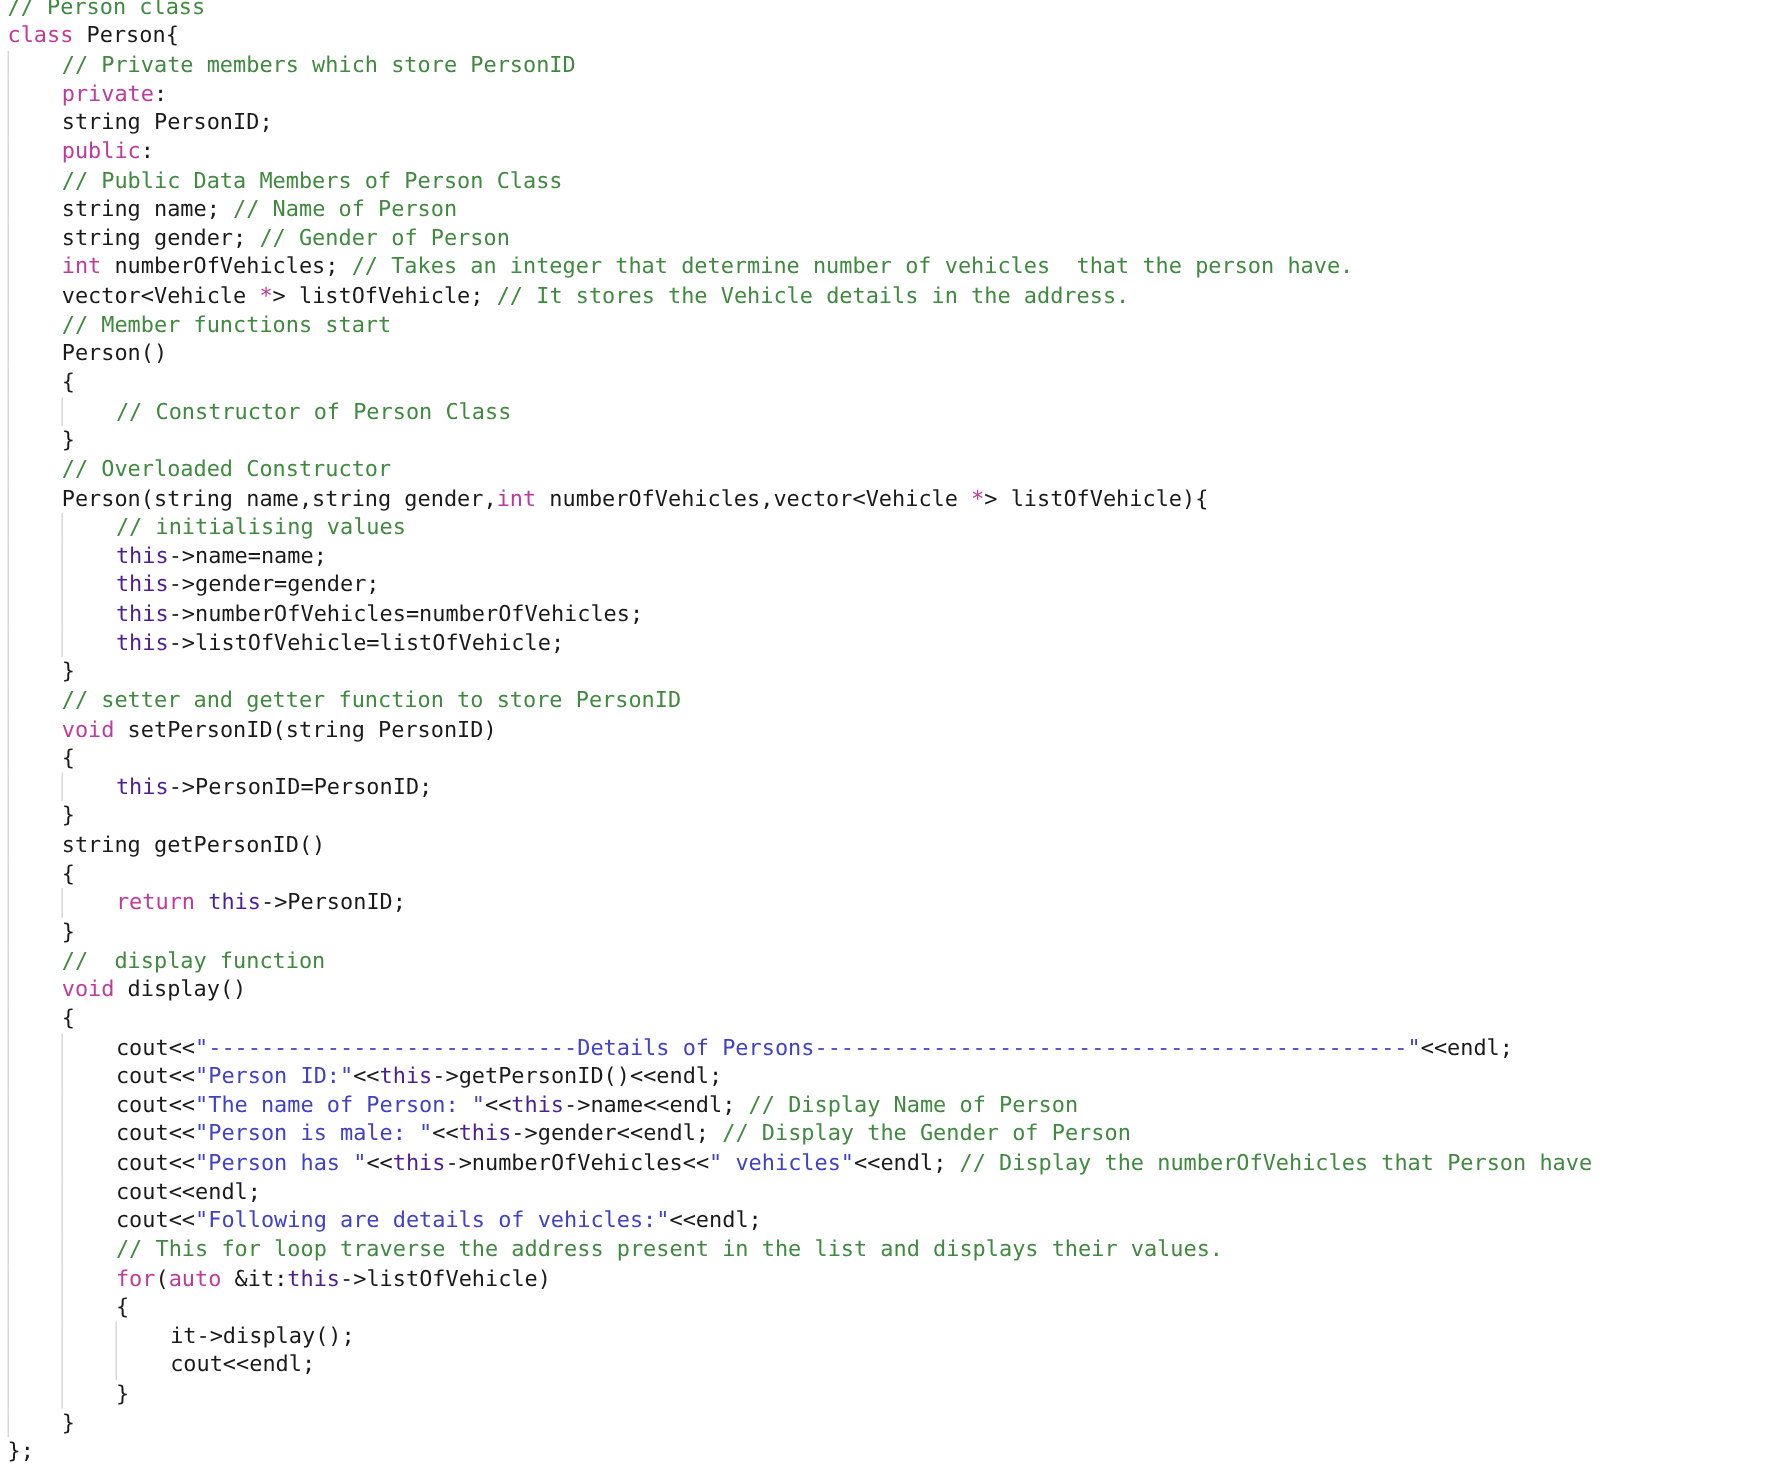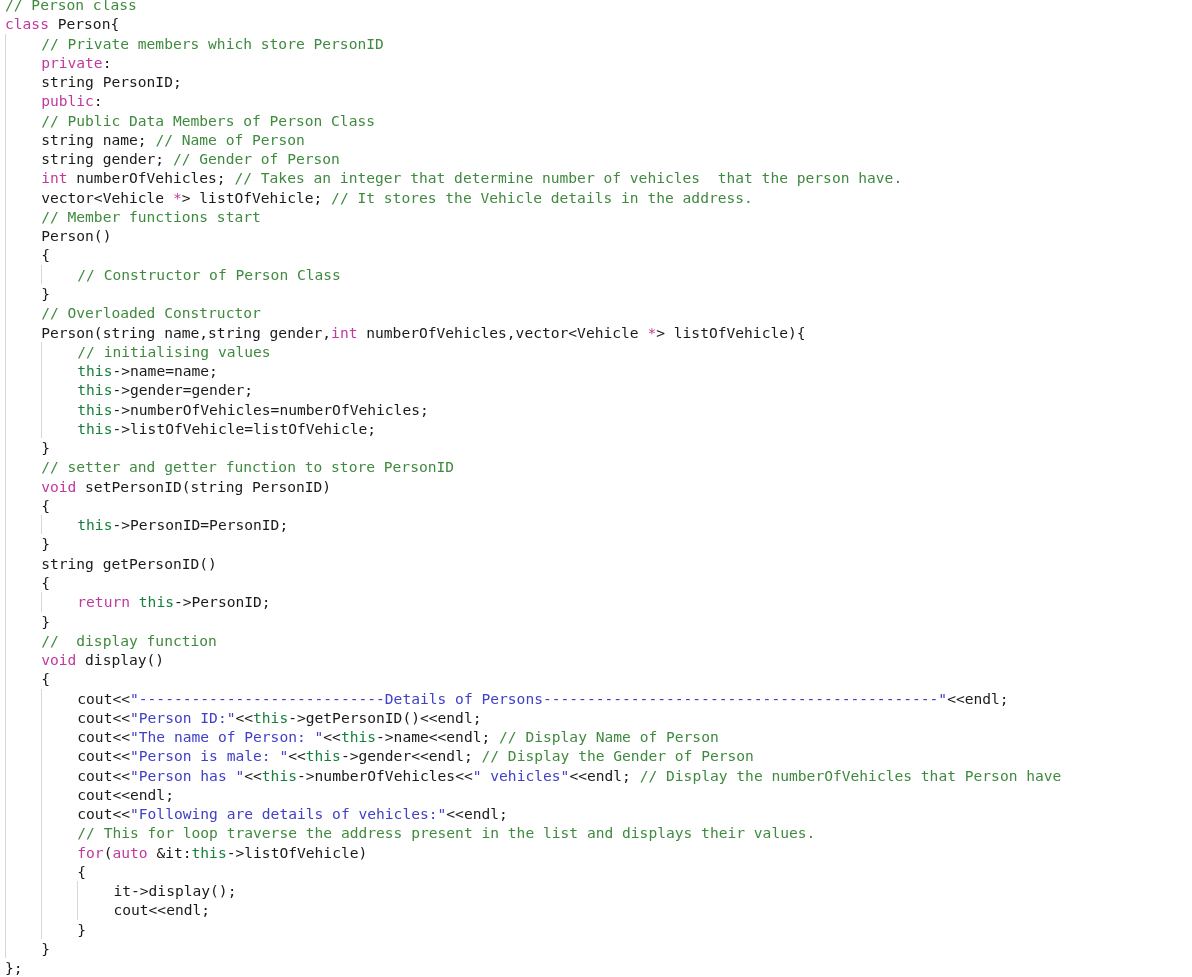--- a/index.html
+++ b/index.html
@@ -33,21 +33,21 @@
     color: #1a1a1a;
   }
   .ln {
     height: 19.28px;
     white-space: pre;
     position: relative;
   }
   
   .cmt  { color: #3f8a3f; }
   .kw   { color: #c0399d; }
-  .this { color: #15803d; text-align: center; }
+  .this { color: #4c1d95; text-align: center; }
   .str  { color: #4040c8; }
   .pln  { color: #1a1a1a; }
 
   
   .guide {
     position: absolute;
     top: 0;
     width: 1px;
     background: #d8d8d8;
   }

